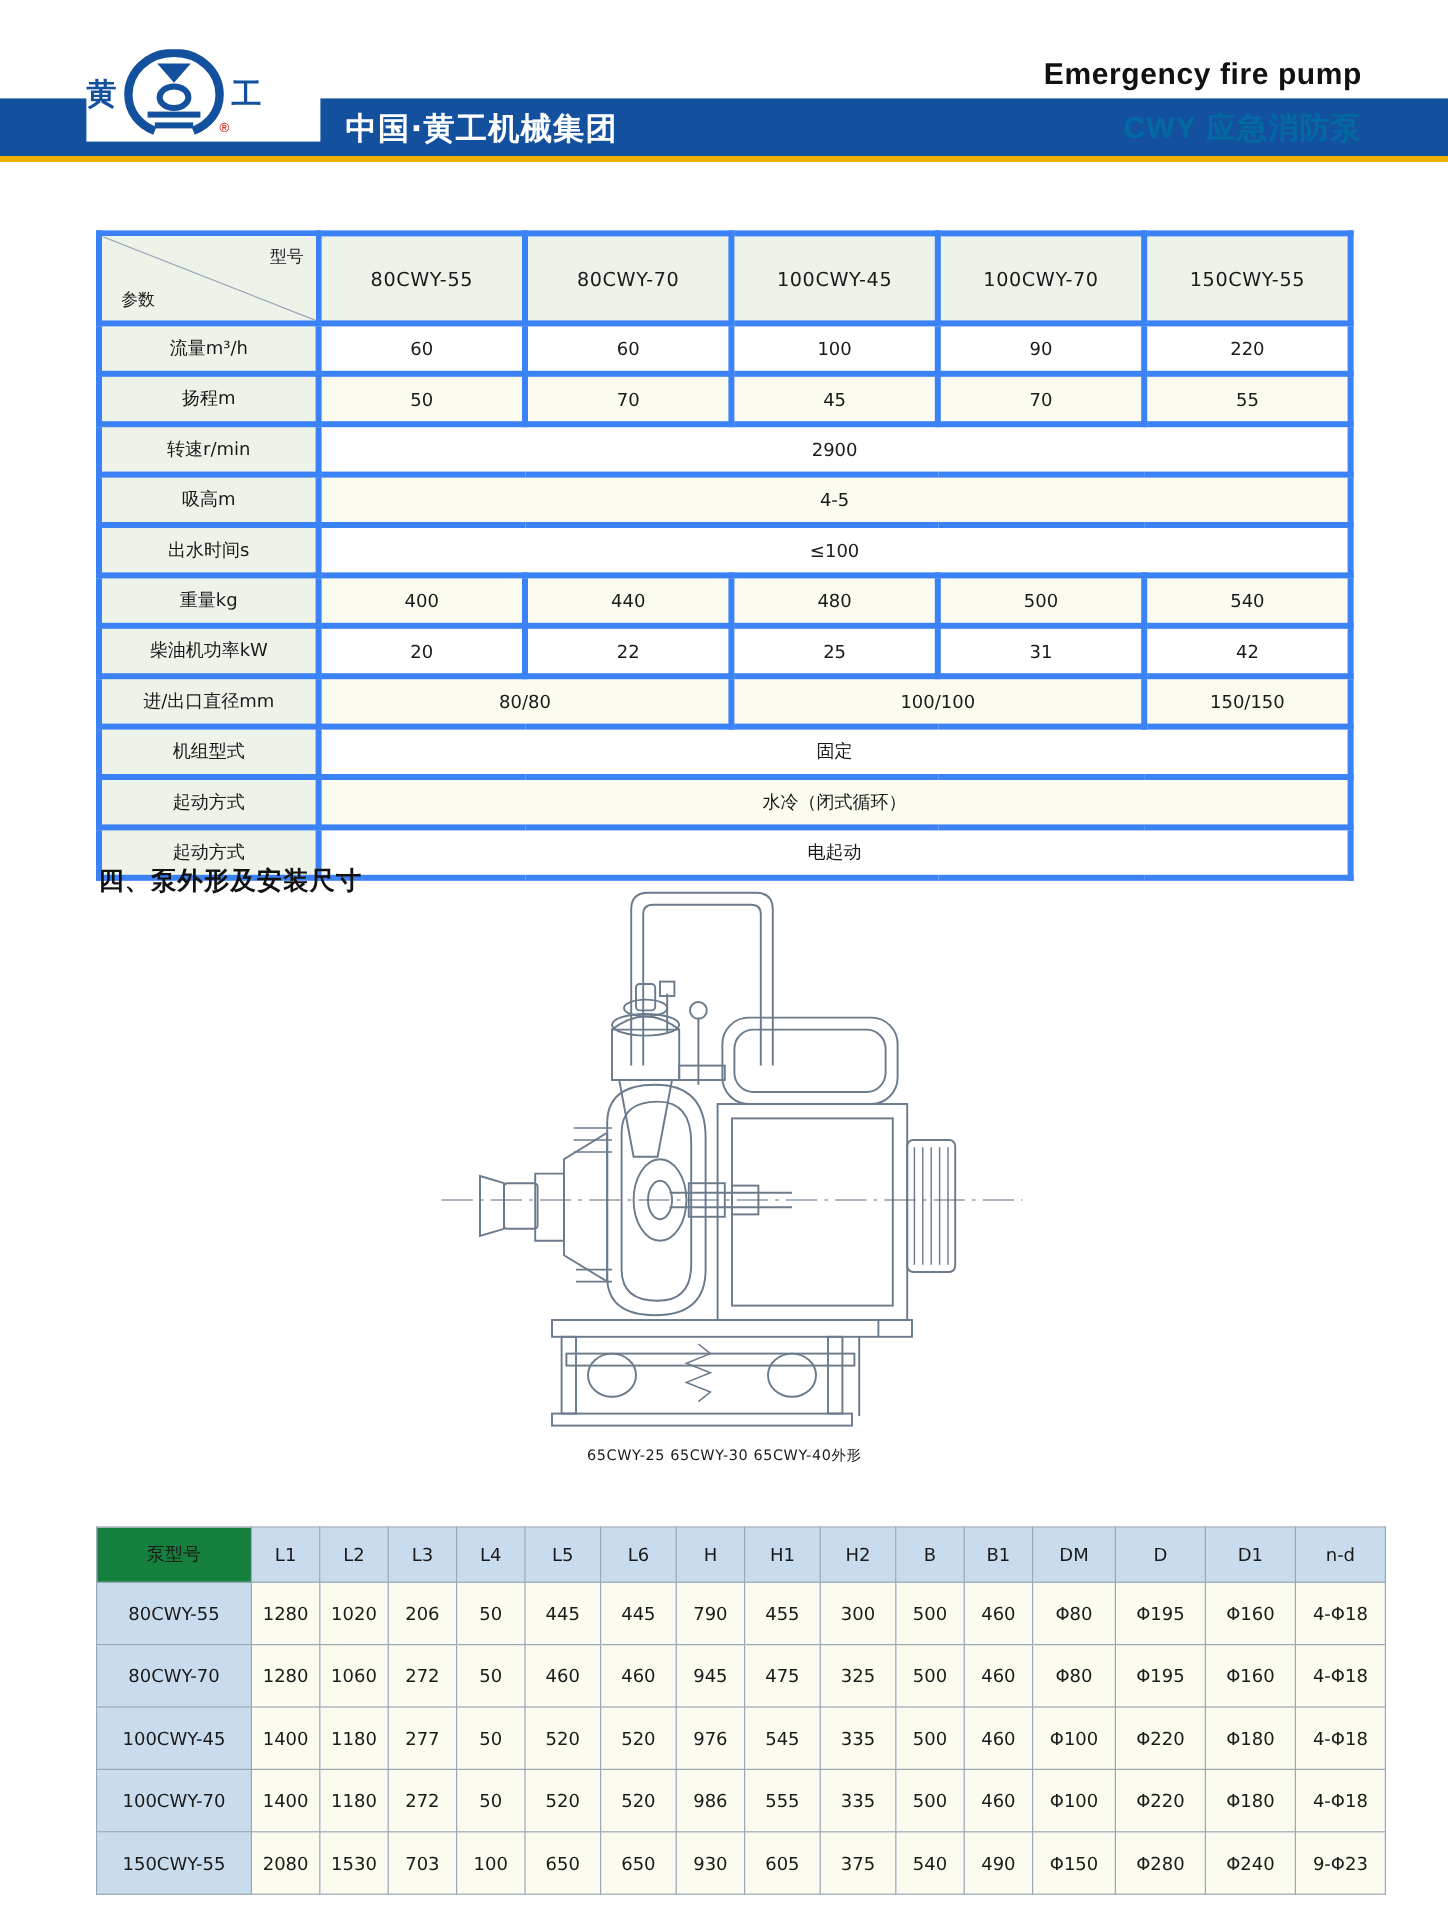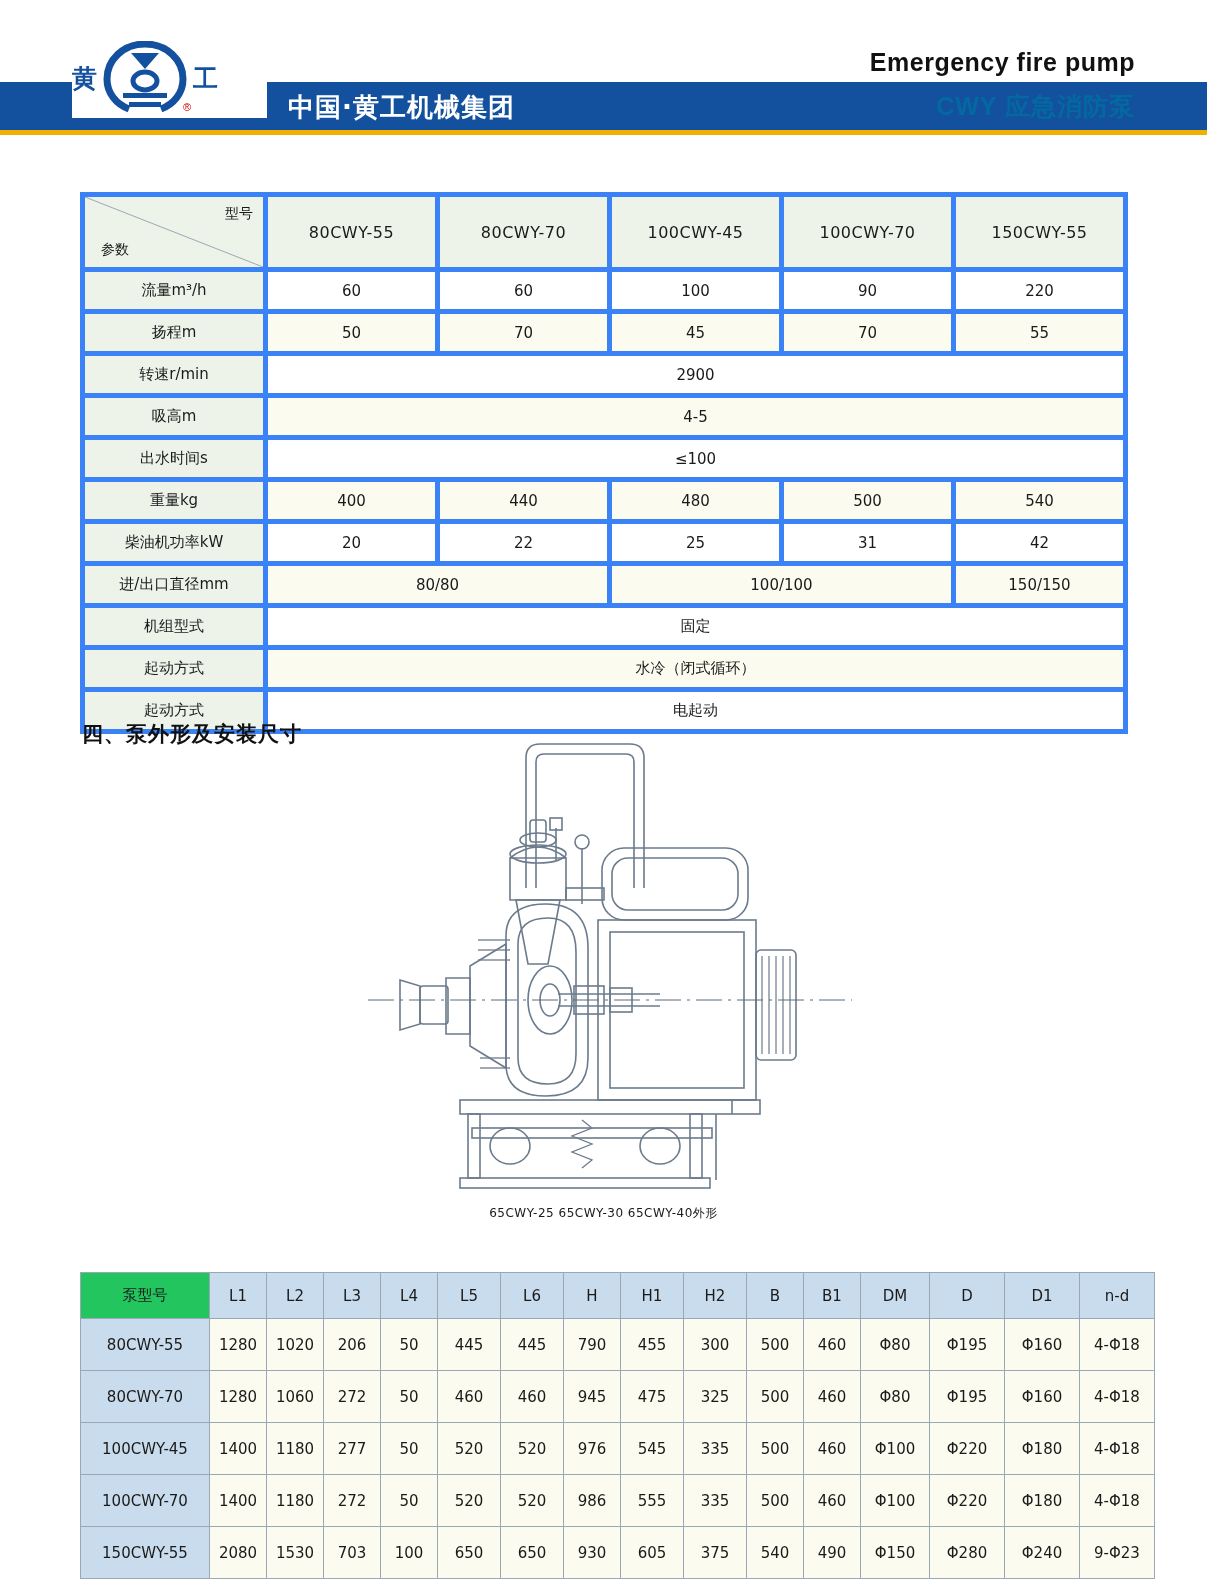--- a/index.html
+++ b/index.html
@@ -213,21 +213,21 @@
     font-family: "DejaVu Sans", sans-serif;
     padding: 0;
   }
   .dim-table thead th {
     height: 45px;
     background: #c9dced;
     font-size: 15px;
   }
   .dim-table thead th.first,
   .dim-table td.first {
-    background: #22c55e;
+    background: #15803d;
     width: 128px;
     font-size: 15px;
   }
   .dim-table tbody td {
     background: #fbfbef;
   }
   .dim-table tbody td.first {
     background: #c9dced;
   }
   .col-l { width: 56px; }

